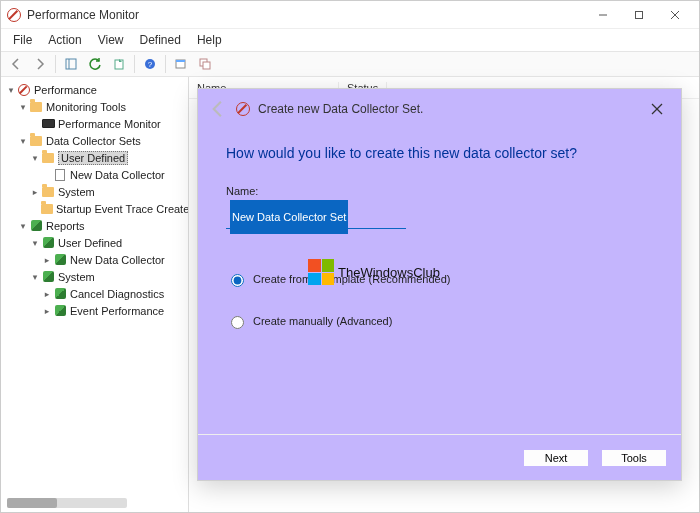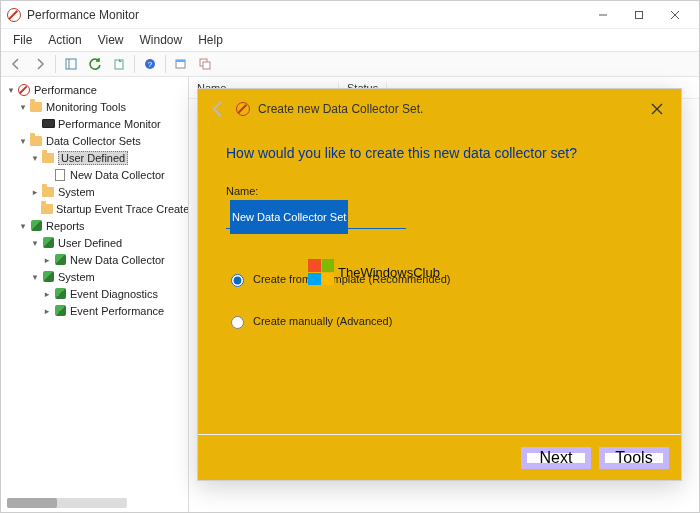--- a/index.html
+++ b/index.html
@@ -23,21 +23,21 @@
   .tree .row { display: flex; align-items: center; height: 17px; white-space: nowrap; padding-right: 4px; }
   .tree .exp { width: 12px; text-align: center; color: #666; font-size: 9px; cursor: default; }
   .tree .ic { width: 14px; height: 14px; margin-right: 3px; display: inline-flex; align-items: center; justify-content: center; }
   .tree .sel { background: #d8d8d8; border: 1px dotted #777; padding: 0 2px; }
   .treescroll { position: absolute; bottom: 4px; left: 6px; width: 120px; height: 10px; background: #ddd; border-radius: 2px; }
   .treescroll::after { content:""; position:absolute; left:0; top:0; width:50px; height:10px; background:#aaa; border-radius:2px;}
   .main { flex: 1; display: flex; flex-direction: column; }
   .cols { height: 22px; display: flex; align-items: center; font-size: 11px; color: #333; border-bottom: 1px solid #eee; }
   .cols .col { padding: 0 8px; border-right: 1px solid #eee; }
   .cols .col.name { width: 150px; }
-  .dialog-backdrop { position: absolute; left: 197px; top: 88px; width: 485px; height: 393px; background: #eab308; border: 1px solid #cfcfcf; box-shadow: 0 6px 24px rgba(0,0,0,0.18); display: flex; flex-direction: column; }
+  .dialog-backdrop { position: absolute; left: 197px; top: 88px; width: 485px; height: 393px; background: #c4b5fd; border: 1px solid #cfcfcf; box-shadow: 0 6px 24px rgba(0,0,0,0.18); display: flex; flex-direction: column; }
   .dlg-head { height: 40px; display: flex; align-items: center; padding: 0 10px; }
   .dlg-head .back { width: 20px; height: 20px; color: #bbb; display: flex; align-items: center; justify-content: center; margin-right: 8px; }
   .dlg-head .dico { width: 14px; height: 14px; border: 1.5px solid #c0392b; border-radius: 50%; position: relative; margin-right: 8px;}
   .dlg-head .dico::after { content:""; position:absolute; width:12px; height:1.5px; background:#c0392b; top:5px; left:-1px; transform:rotate(-45deg);}
   .dlg-head .dtitle { font-size: 12px; color: #333; }
   .dlg-head .spacer { flex: 1; }
   .dlg-head .close { width: 28px; height: 28px; display: flex; align-items: center; justify-content: center; cursor: pointer; }
   .dlg-head .close svg { width: 12px; height: 12px; stroke: #333; stroke-width: 1.2; }
   .dlg-body { flex: 1; padding: 10px 28px 0 28px; position: relative; }
   .heading { color: #003399; font-size: 14px; margin: 6px 0 24px 0; }
@@ -45,21 +45,21 @@
   .namefield { width: 180px; height: 20px; border: none; border-bottom: 1px solid #0a66c2; font-size: 11px; padding: 2px 4px; outline: none; }
   .namefield .selected { background: #0a66c2; color: #fff; padding: 11px 2px; }
   .radios { margin-top: 42px; font-size: 11px; color: #222; }
   .radios label { display: flex; align-items: center; gap: 6px; margin-bottom: 26px; }
   .radios input { accent-color: #0a66c2; }
   .watermark { position: absolute; left: 110px; top: 130px; display: flex; align-items: center; gap: 4px; pointer-events: none; }
   .watermark .logo { width: 26px; height: 26px; display: grid; grid-template-columns: 1fr 1fr; grid-template-rows: 1fr 1fr; gap: 1px; }
   .watermark .q1{background:#f25022;} .watermark .q2{background:#7fba00;} .watermark .q3{background:#00a4ef;} .watermark .q4{background:#ffb900;}
   .watermark .wtext { font-size: 13px; color: #111; font-weight: 400; }
   .dlg-foot { height: 46px; border-top: 1px solid #eee; display: flex; align-items: center; justify-content: flex-end; padding: 0 12px; gap: 8px; }
-  .dbtn { min-width: 70px; height: 22px; font-size: 16px; border: 6px solid #c4b5fd; background: #fdfdfd; display: flex; align-items: center; justify-content: center; cursor: pointer; }
+  .dbtn { min-width: 70px; height: 22px; font-size: 11px; border: 3px solid #c4b5fd; background: #fdfdfd; display: flex; align-items: center; justify-content: center; cursor: pointer; }
   .dbtn.disabled { color: #aaa; cursor: default; }
   
   .ic-folder{ width:12px; height:10px; background:#f5c36b; border-radius:1px; position:relative;}
   .ic-folder::before{content:"";position:absolute;top:-3px;left:0;width:5px;height:3px;background:#f5c36b;border-radius:1px 1px 0 0;}
   .ic-mon{ width:13px; height:9px; background:#333; border:1px solid #222; border-radius:1px;}
   .ic-doc{ width:10px; height:12px; background:#fff; border:1px solid #888;}
   .ic-rep{ width:11px; height:11px; background:linear-gradient(135deg,#4caf50 50%,#2e7d32 50%); border-radius:2px;}
   .ic-perf{ width:12px; height:12px; border:1.5px solid #c0392b; border-radius:50%; position:relative;}
   .ic-perf::after{content:"";position:absolute;width:10px;height:1.5px;background:#c0392b;top:4px;left:-1px;transform:rotate(-45deg);}
 </style>
@@ -86,21 +86,21 @@
           <line x1="1" y1="1" x2="9" y2="9"></line>
           <line x1="9" y1="1" x2="1" y2="9"></line>
         </svg>
       </div>
   </div>
 
   <div class="menubar">
     <span>File</span>
     <span>Action</span>
     <span>View</span>
-    <span>Window</span>
+    <span>Defined</span>
     <span>Help</span>
   </div>
 
   <div class="toolbar">
     <div class="tbtn">
         <svg viewBox="0 0 14 14">
           <path d="M9 2 L4 7 L9 12" fill="none" stroke="#888" stroke-width="1.5"></path>
         </svg>
       </div>
     <div class="tbtn">
@@ -230,21 +230,21 @@
           <span class="ic">
             <span class="ic-rep"></span>
           </span>
           <span>System</span>
         </div>
       <div class="row" style="padding-left:38px">
           <span class="exp">▸</span>
           <span class="ic">
             <span class="ic-rep"></span>
           </span>
-          <span>Event Diagnostics</span>
+          <span>Cancel Diagnostics</span>
         </div>
       <div class="row" style="padding-left:38px">
           <span class="exp">▸</span>
           <span class="ic">
             <span class="ic-rep"></span>
           </span>
           <span>Event Performance</span>
         </div>
       <div class="treescroll"></div>
     </div>

